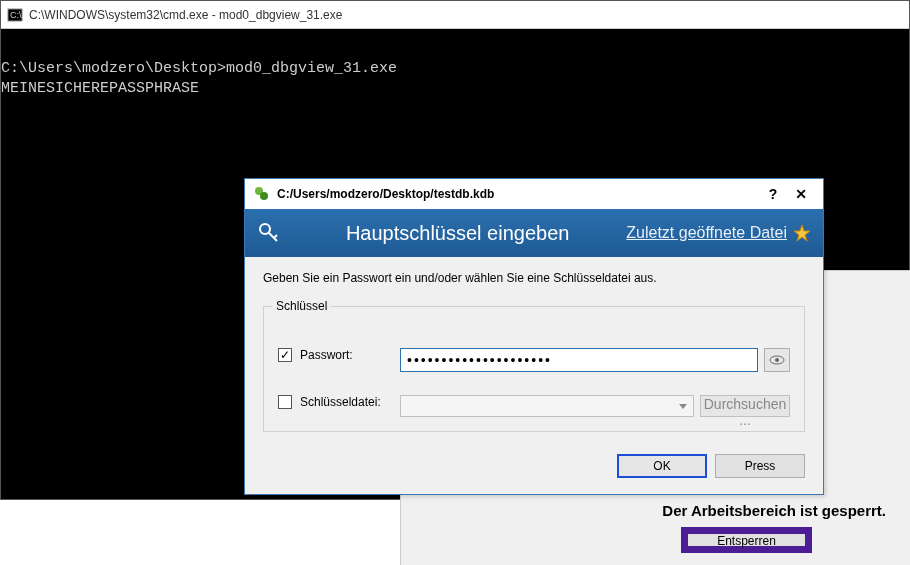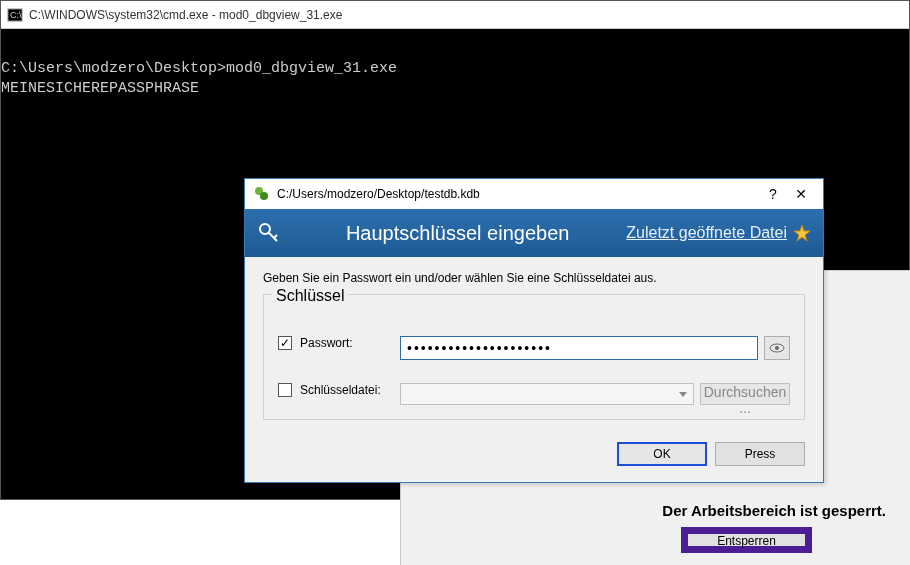--- a/index.html
+++ b/index.html
@@ -84,20 +84,21 @@
     background: #fff;
     border: 1px solid #3a79b5;
     box-shadow: 2px 2px 4px rgba(0,0,0,0.15);
   }
   .dlg-titlebar {
     height: 30px;
     background: #fff;
     display: flex;
     align-items: center;
     padding: 0 8px;
+    font-weight: bold;
   }
   .dlg-app-icon {
     width: 18px; height: 18px;
     margin-right: 6px;
     display:flex;align-items:center;justify-content:center;
   }
   .dlg-title-text {
     font-size: 12px;
     color: #000;
     flex: 1;
@@ -143,35 +144,35 @@
   .dlg-banner-star {
     width: 18px; height: 18px;
   }
   .dlg-body {
     padding: 14px 18px 8px 18px;
     background: #f0f0f0;
   }
   .dlg-instruction {
     font-size: 12px;
     color: #000;
-    margin-bottom: 9px;
+    margin-bottom: 21px;
   }
   .fieldset {
     border: 1px solid #d0d0d0;
     padding: 18px 14px 14px 14px;
     position: relative;
     background: #f0f0f0;
   }
   .fieldset-legend {
     position: absolute;
     top: -8px;
     left: 8px;
     background: #f0f0f0;
     padding: 0 4px;
-    font-size: 16px;
+    font-size: 12px;
     color: #000;
   }
   .row {
     display: flex;
     align-items: flex-start;
     margin-bottom: 18px;
     margin-top: 23px;
   }
   .row:last-child { margin-bottom: 0; }
   .checkbox {

